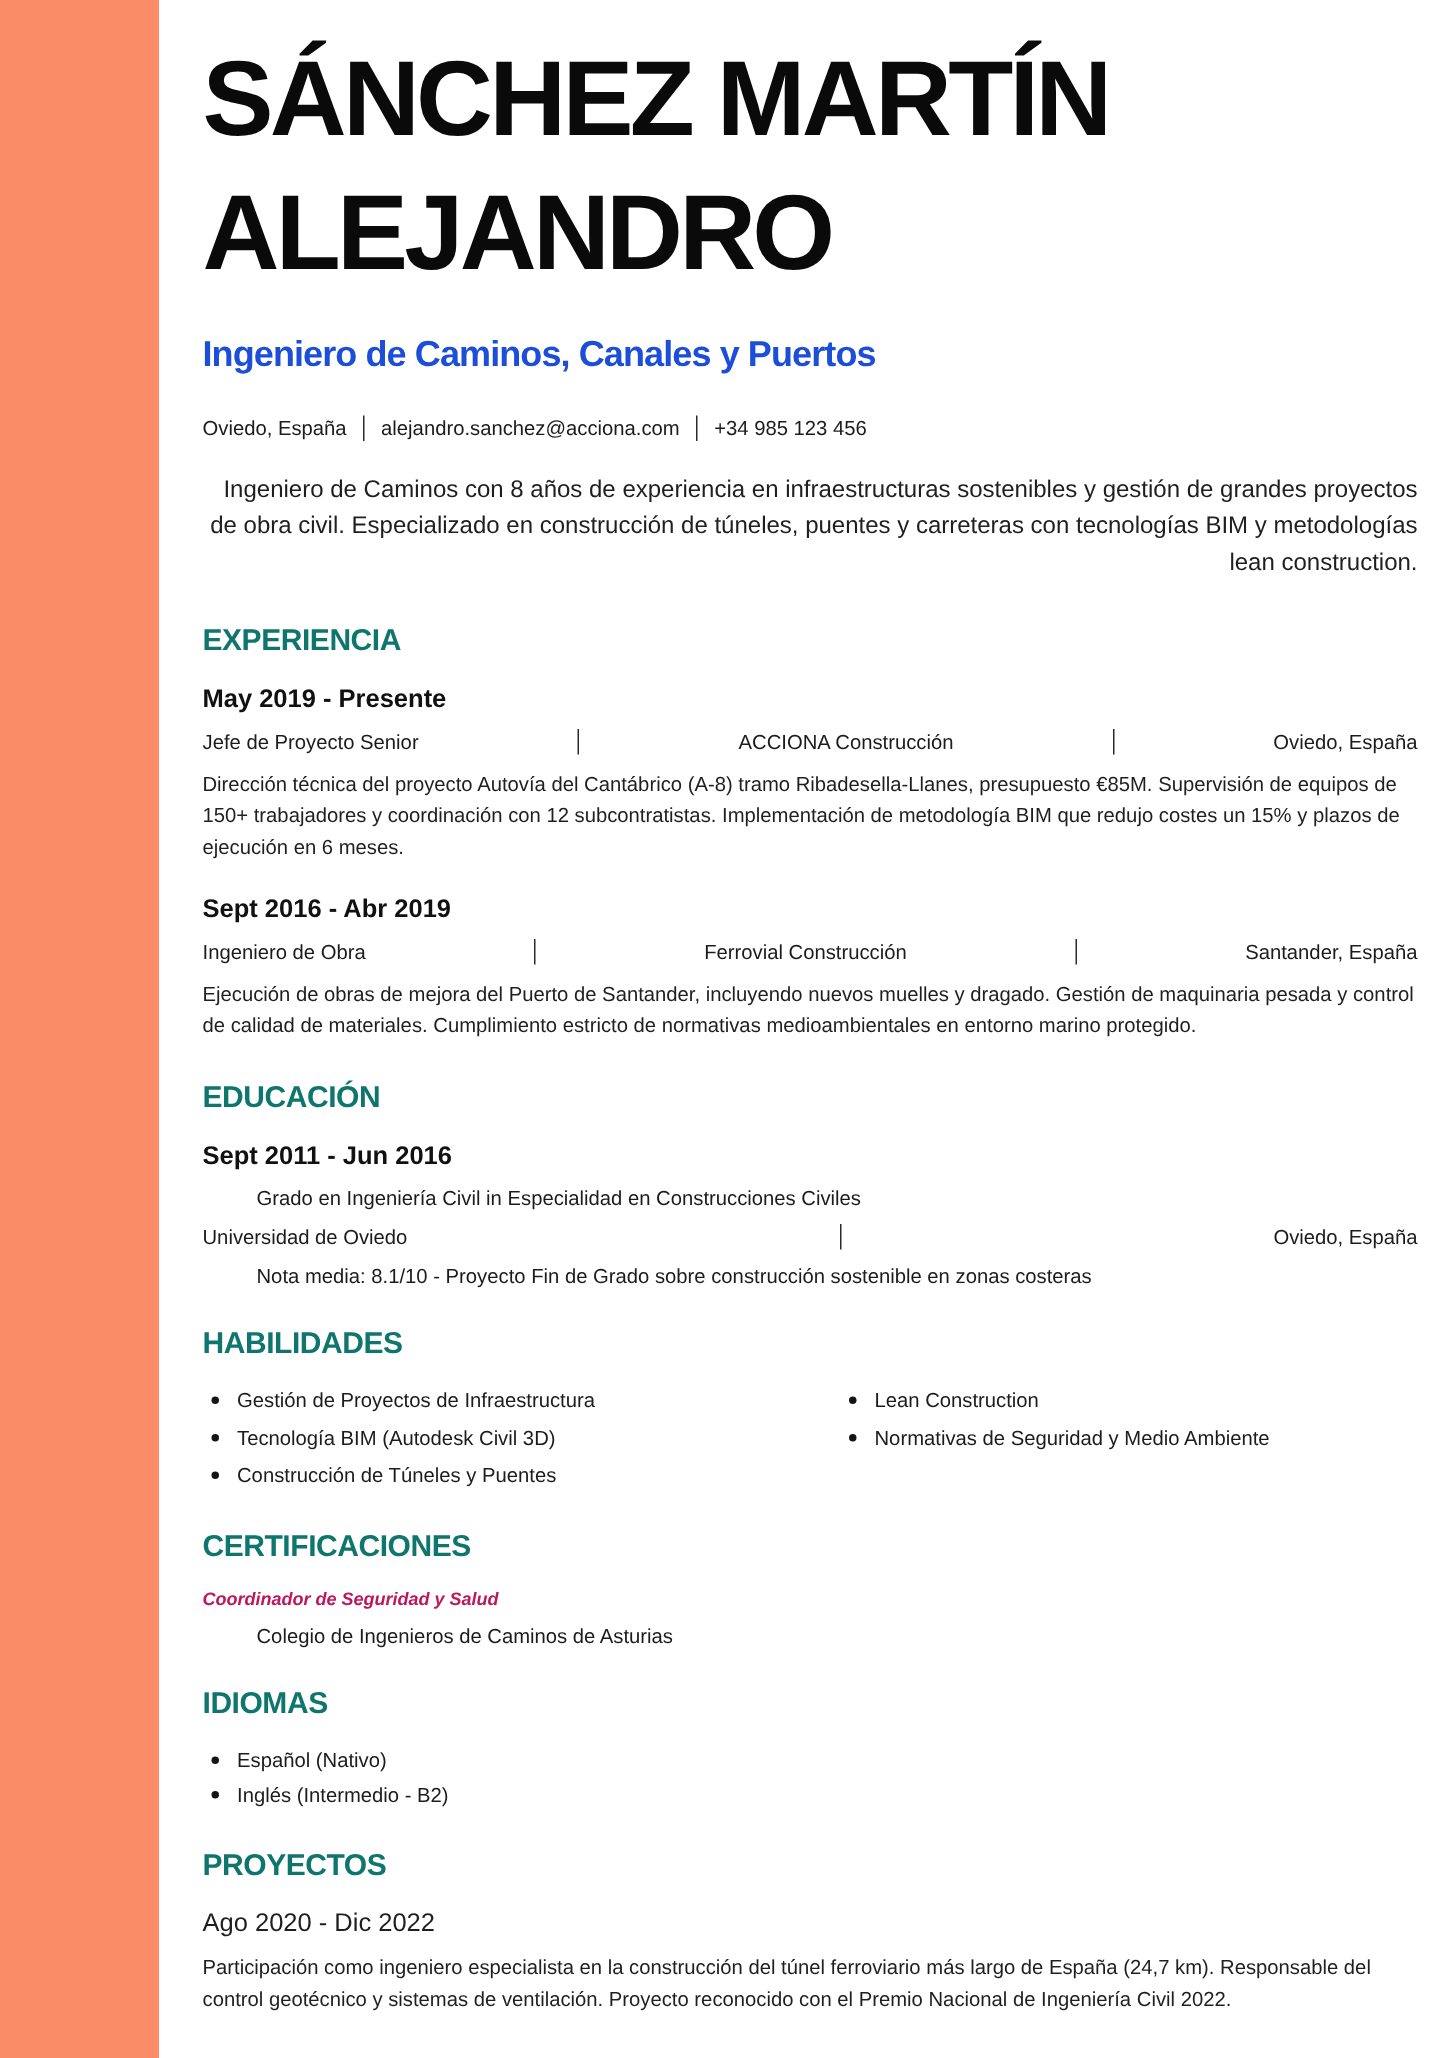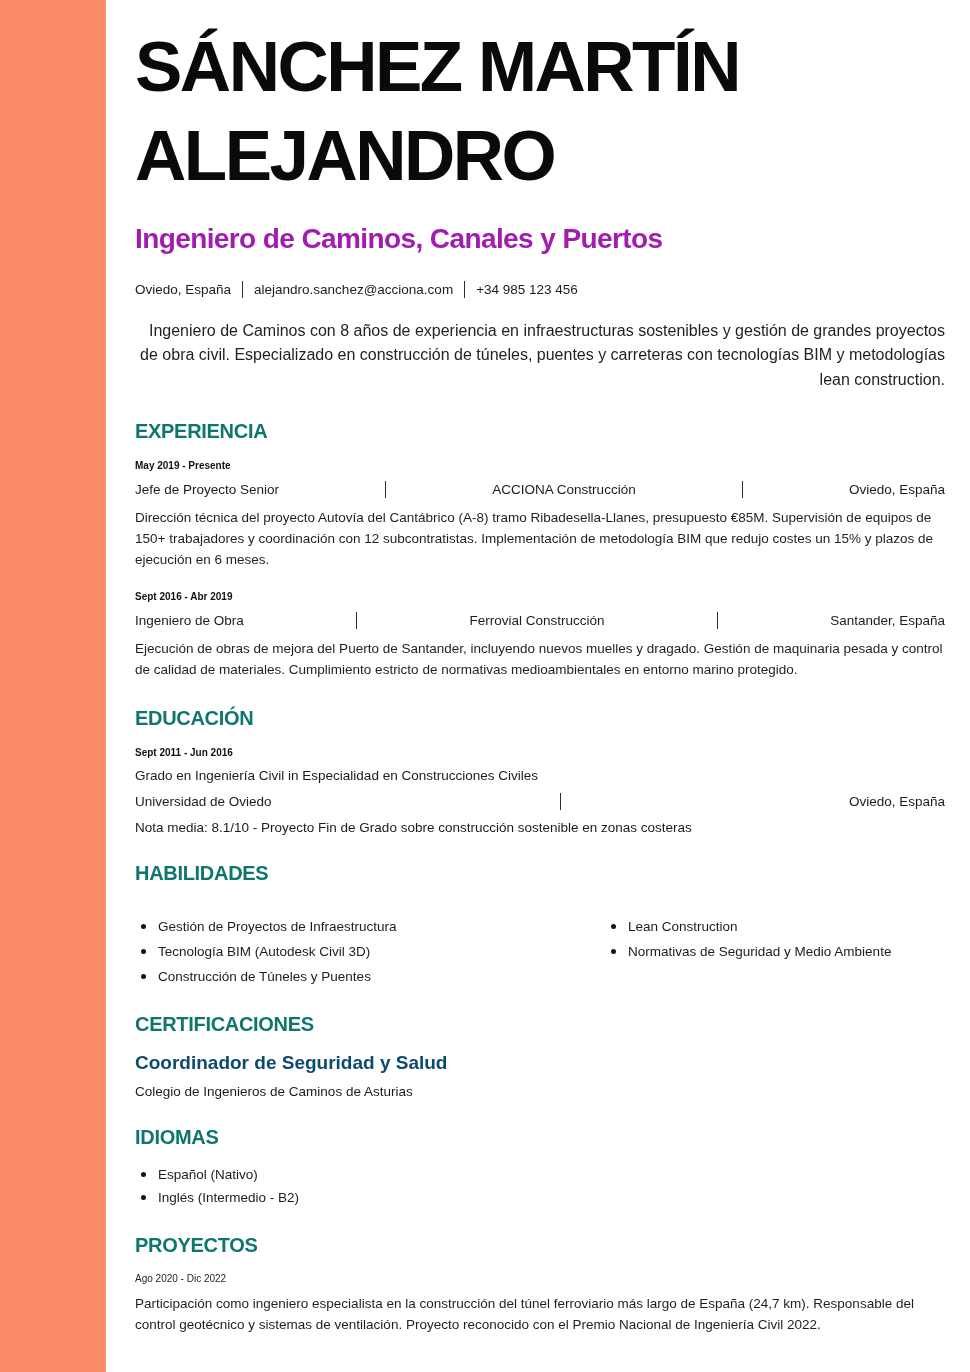--- a/index.html
+++ b/index.html
@@ -30,24 +30,24 @@
   .name {
     font-size: 71px;
     line-height: 1.25;
     font-weight: 700;
     letter-spacing: -2.5px;
     color: #0a0a0a;
   }
   .name span { display: block; }
   .job-title {
     margin-top: 22px;
-    font-size: 28px;
+    font-size: 24px;
     font-weight: 700;
     letter-spacing: -0.6px;
-    color: #a21caf;
+    color: #1d4ed8;
   }
   .contact-row {
     margin-top: 26px;
     display: flex;
     align-items: center;
     gap: 11px;
     font-size: 13.5px;
     color: #1c1c1c;
   }
   .vsep {
@@ -65,21 +65,21 @@
   }
   .section { margin-top: 27px; }
   .section-heading {
     font-size: 20px;
     font-weight: 700;
     letter-spacing: -0.3px;
     color: #0f766e;
   }
   .entry-dates {
     margin-top: 17px;
-    font-size: 10px;
+    font-size: 17px;
     font-weight: 700;
     color: #111111;
   }
   .entry-dates.regular { font-weight: 400; color: #1f1f1f; }
   .entry-dates.gap { margin-top: 20px; }
   .inline-row {
     margin-top: 10px;
     display: flex;
     align-items: center;
     gap: 11px;
@@ -90,33 +90,34 @@
   .entry-desc {
     margin-top: 9px;
     font-size: 13.5px;
     line-height: 1.56;
     color: #1f1f1f;
   }
   .plain-line {
     margin-top: 10px;
     font-size: 13.5px;
     color: #1c1c1c;
+    margin-left: 36px;
   }
   .bold-line {
     margin-top: 16px;
-    font-size: 19px;
-    font-weight: 700;
-    color: #0c4a6e;
+    font-size: 12px;
+    font-weight: 700;
+    color: #be185d;
+    font-style: italic;
   }
   .skills-grid {
-    margin-top: 32px;
+    margin-top: 16px;
     display: grid;
     grid-template-columns: 425px 1fr;
     row-gap: 6px;
-    gap: 45px;
   }
   .bullet-list { margin-top: 16px; }
   .bullet-item {
     display: flex;
     align-items: center;
     gap: 12px;
     padding-left: 6px;
     font-size: 13.5px;
     color: #1c1c1c;
     min-height: 19px;

